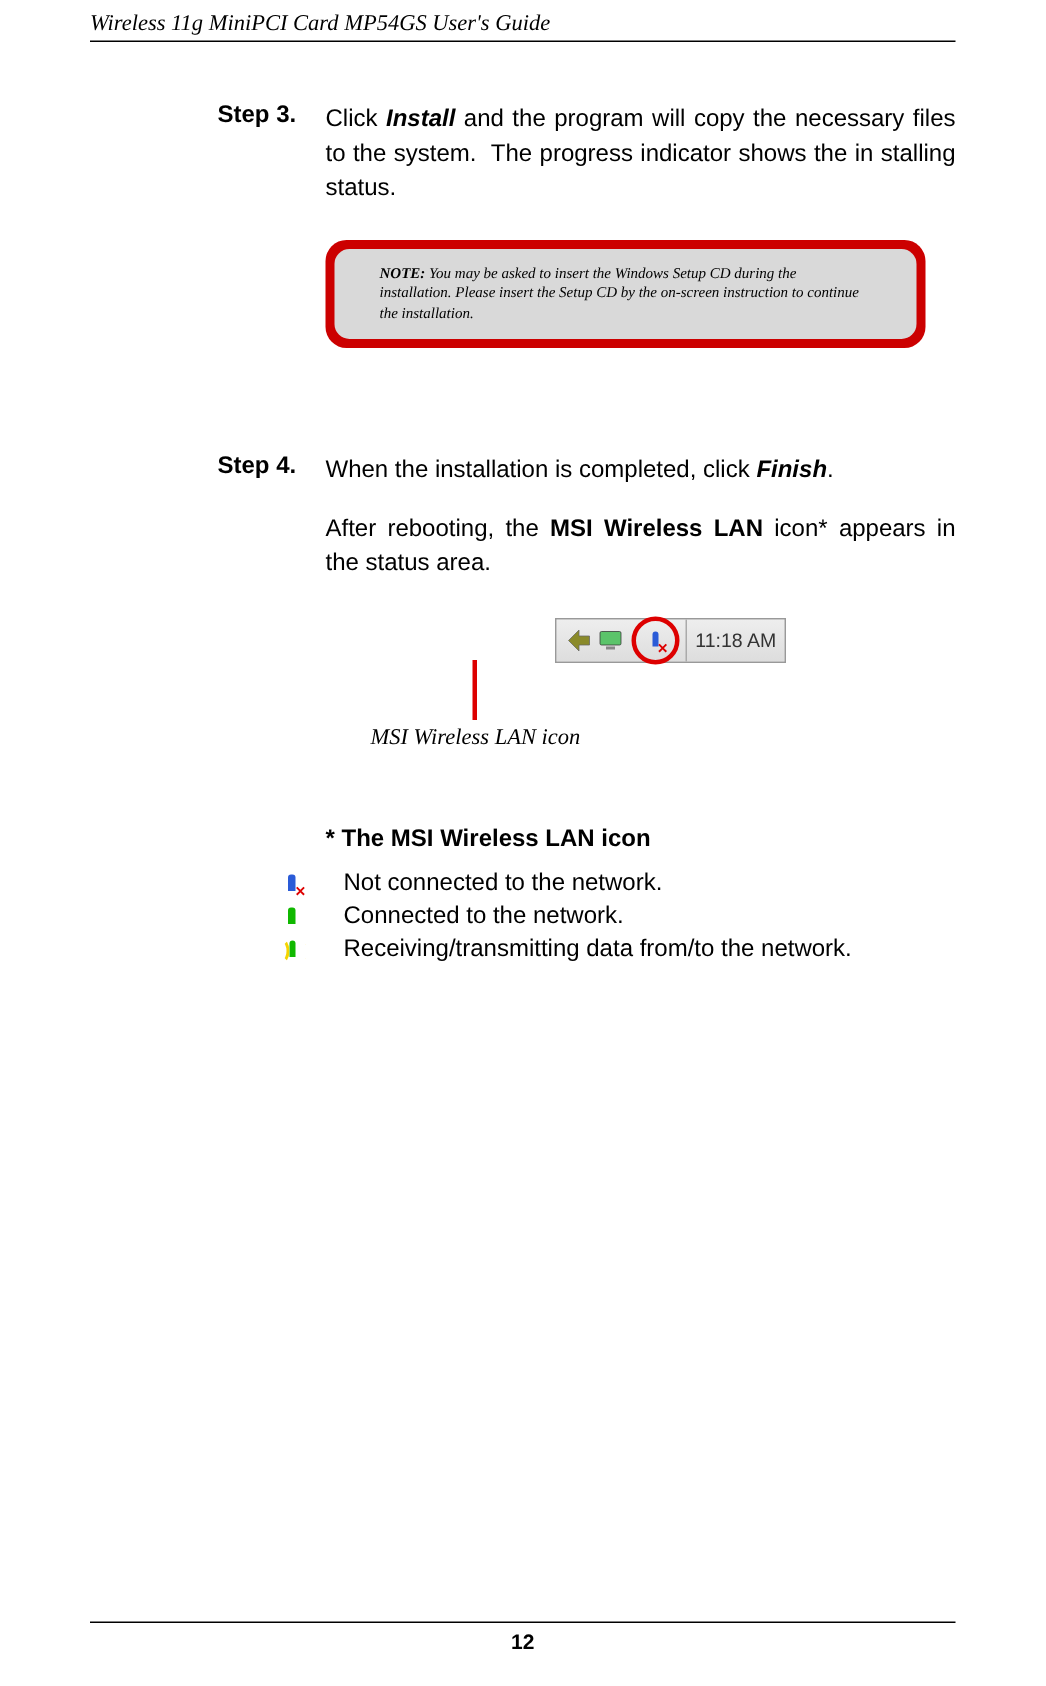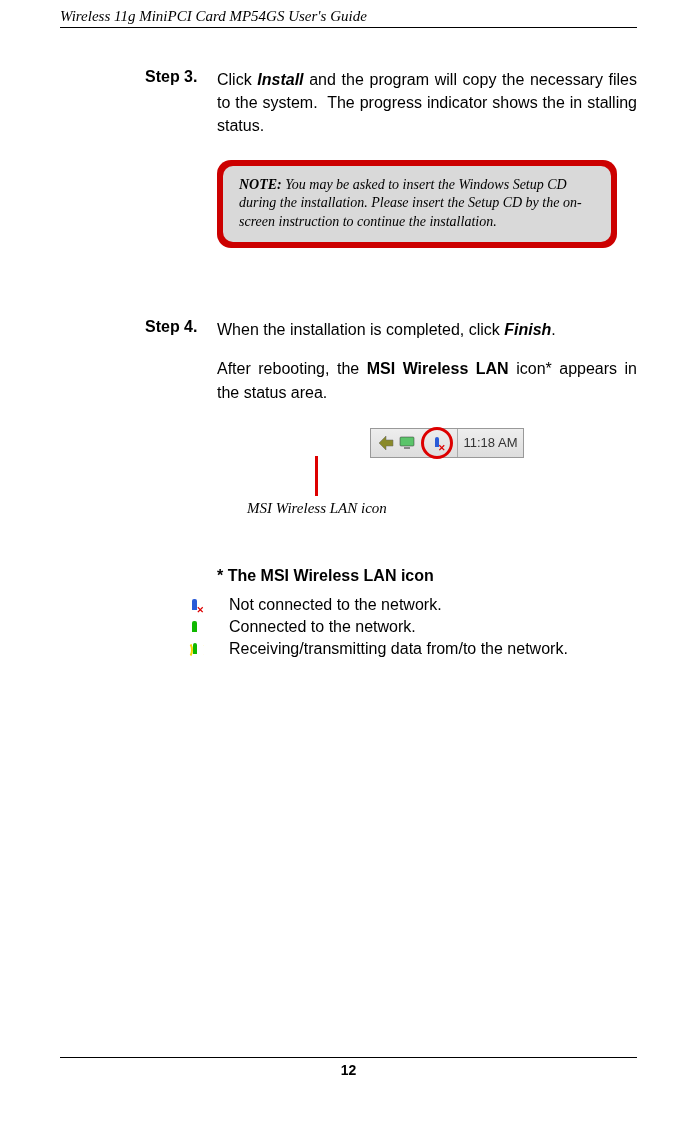--- a/index.html
+++ b/index.html
@@ -56,24 +56,24 @@
     margin: 22px 0 0 72px;
     width: 400px;
     background: #c00;
     border-radius: 14px;
     padding: 6px;
     box-sizing: border-box;
   }
   .note-box-inner {
     background: #d9d9d9;
     border-radius: 10px;
-    padding: 10px 16px;
+    padding: 10px 30px;
     font-family: "Times New Roman", Times, serif;
     font-style: italic;
-    font-size: 14px;
+    font-size: 10px;
     line-height: 1.35;
   }
   .note-box-inner .note-title { font-weight: bold; }
   .gap-big { height: 70px; }
   .para-indent {
     margin-left: 72px;
     font-size: 16px;
     line-height: 1.45;
     text-align: justify;
     margin-top: 16px;
@@ -224,21 +224,21 @@
     position: absolute;
     width: 6px; height: 12px;
     border: 2px solid #f5d400;
     border-radius: 50%;
     top: 2px;
   }
   .mini-icon.yellow .wave-l { left: -3px; border-right-color: transparent; border-top-color: transparent; border-bottom-color: transparent; transform: rotate(180deg);}
   .mini-icon.yellow .wave-r { right: -3px; border-left-color: transparent; border-top-color: transparent; border-bottom-color: transparent;}
   .footer {
     position: absolute;
-    bottom: 46px;
+    bottom: 22px;
     left: 60px;
     right: 60px;
   }
   .pagenum {
     text-align: center;
     font-weight: bold;
     font-size: 14px;
     margin-top: 4px;
   }
   .arrow-svg { width:18px; height:18px; }

